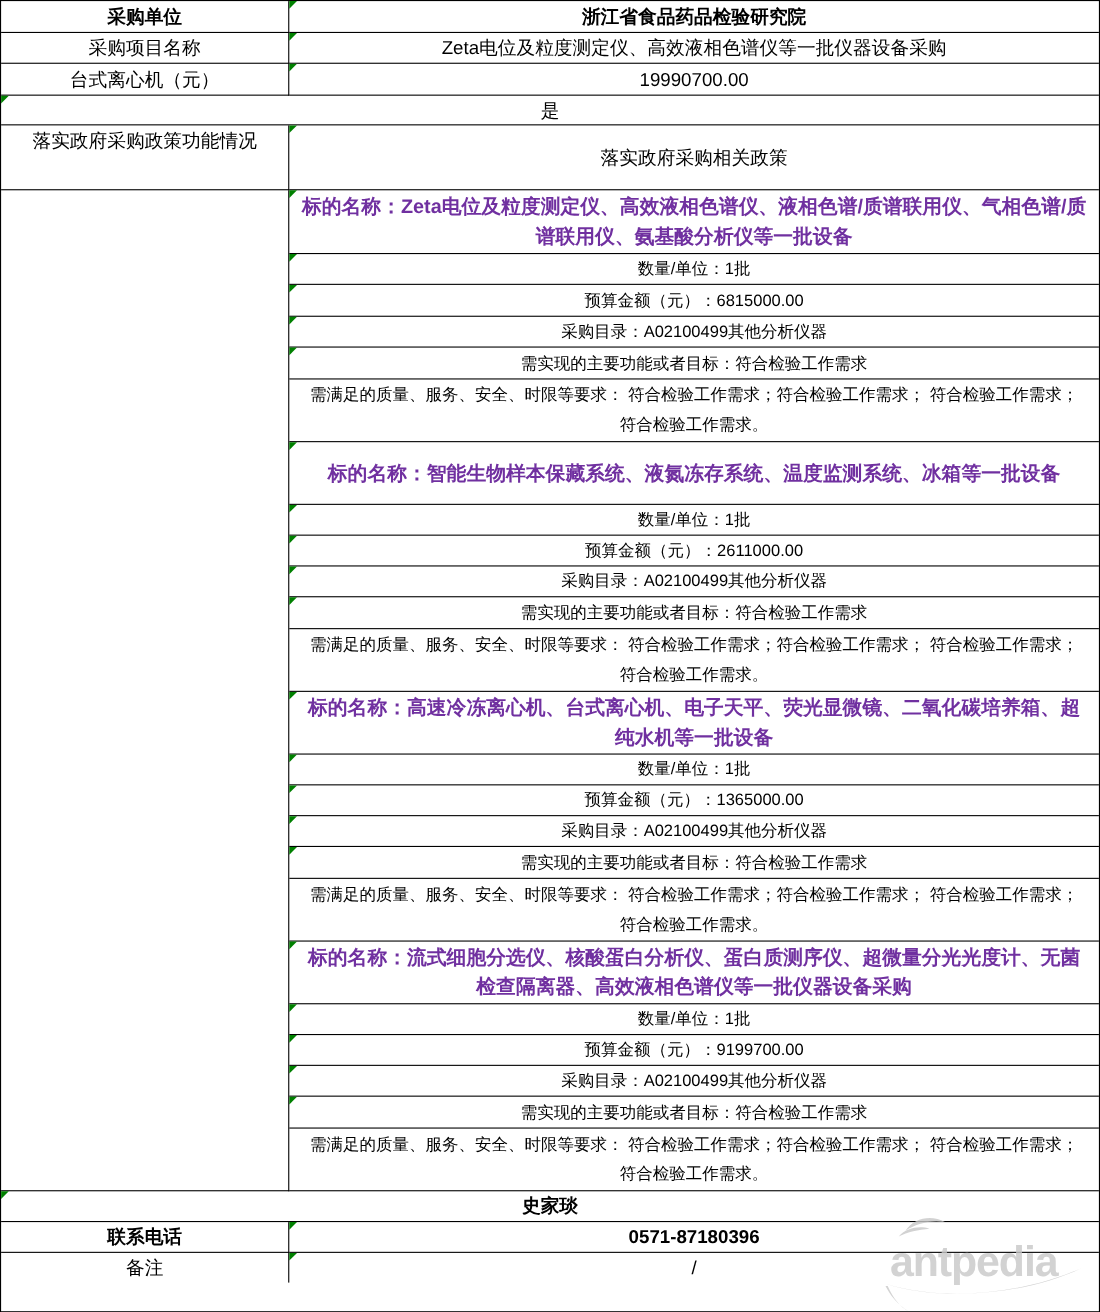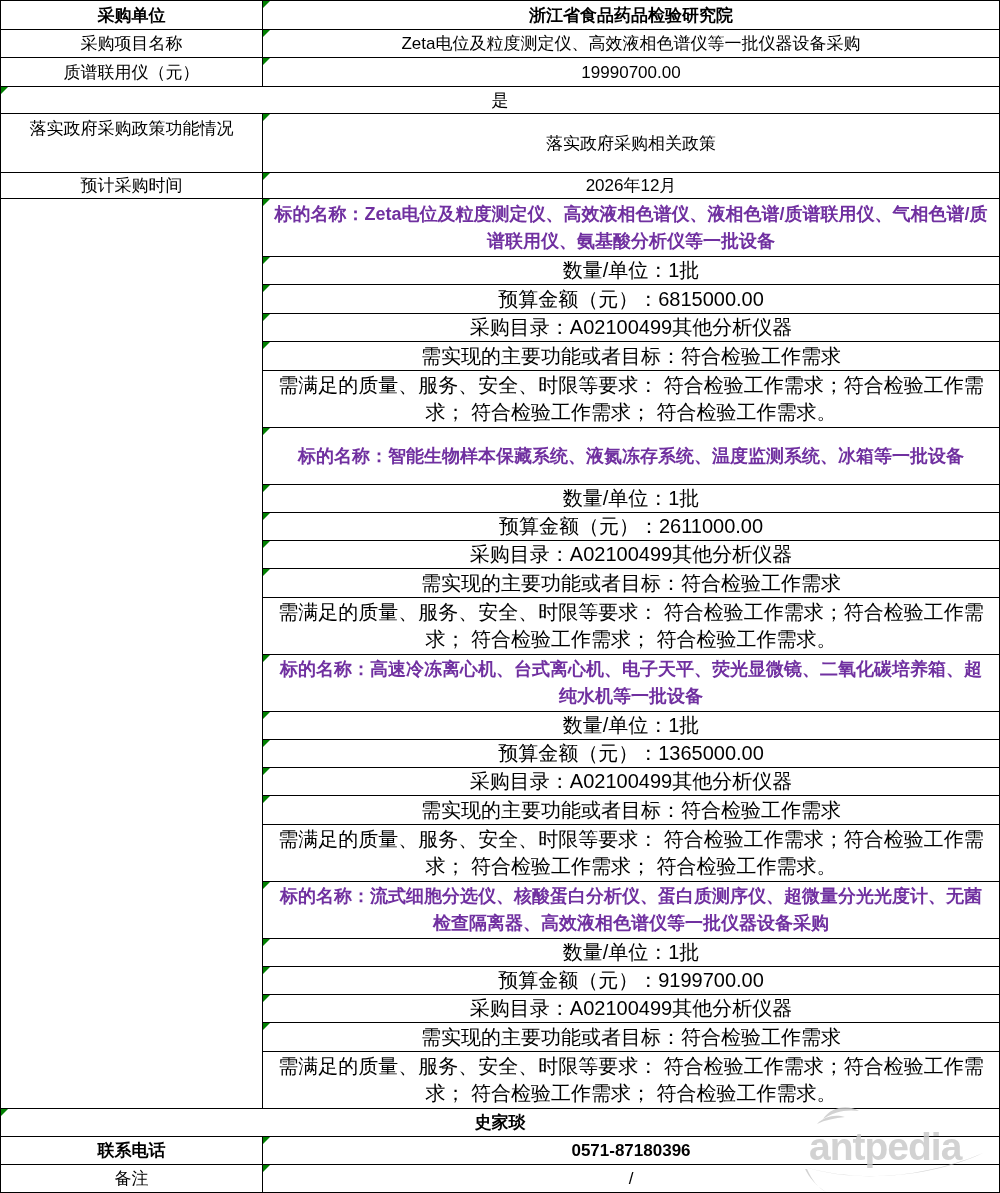--- a/index.html
+++ b/index.html
@@ -33,21 +33,21 @@
   .mid{display:flex;flex:none;}
   .merge{
     width:262px;flex:none;box-sizing:border-box;
     border-right:1px solid #000;border-bottom:1px solid #000;
   }
   .midcol{flex:1;min-width:0;display:flex;flex-direction:column;}
   .mcell{
     box-sizing:border-box;position:relative;flex:none;
     display:flex;align-items:center;justify-content:center;
     text-align:center;
-    font-size:20px;line-height:27px;
+    font-size:15px;line-height:27px;
     border-bottom:1px solid #000;
     padding:0 10px;
   }
   .lotname{
     color:#7030A0;font-weight:bold;
     font-size:18px;line-height:27px;
   }
   .nob{border-bottom:none !important;}
   .tri{
     position:absolute;top:0;left:0;width:0;height:0;
@@ -74,44 +74,37 @@
       </div>
     </div>
     <div class="row" style="height:28px">
       <div class="cell lbl">采购项目名称</div>
       <div class="cell val">
         <span class="tri"></span>
         <span>Zeta电位及粒度测定仪、高效液相色谱仪等一批仪器设备采购</span>
       </div>
     </div>
     <div class="row" style="height:29px">
-      <div class="cell lbl">质谱联用仪（元）</div>
+      <div class="cell lbl">台式离心机（元）</div>
       <div class="cell val">
         <span class="tri"></span>
         <span>19990700.00</span>
       </div>
     </div>
     <div class="row" style="height:27px">
       <div class="cell val">
         <span class="tri"></span>
         <span>是</span>
       </div>
     </div>
     <div class="row" style="height:59px">
       <div class="cell lbl vtop">落实政府采购政策功能情况</div>
       <div class="cell val">
         <span class="tri"></span>
         <span>落实政府采购相关政策</span>
-      </div>
-    </div>
-    <div class="row" style="height:26px">
-      <div class="cell lbl">预计采购时间</div>
-      <div class="cell val">
-        <span class="tri"></span>
-        <span>2026年12月</span>
       </div>
     </div>
 
     <div class="mid">
       <div class="merge" style="height:910px"></div>
       <div class="midcol">
 
         <div class="mcell lotname" style="height:58px">
           <span class="tri"></span>
           <span>标的名称：Zeta电位及粒度测定仪、高效液相色谱仪、液相色谱/质谱联用仪、气相色谱/质谱联用仪、氨基酸分析仪等一批设备</span>

